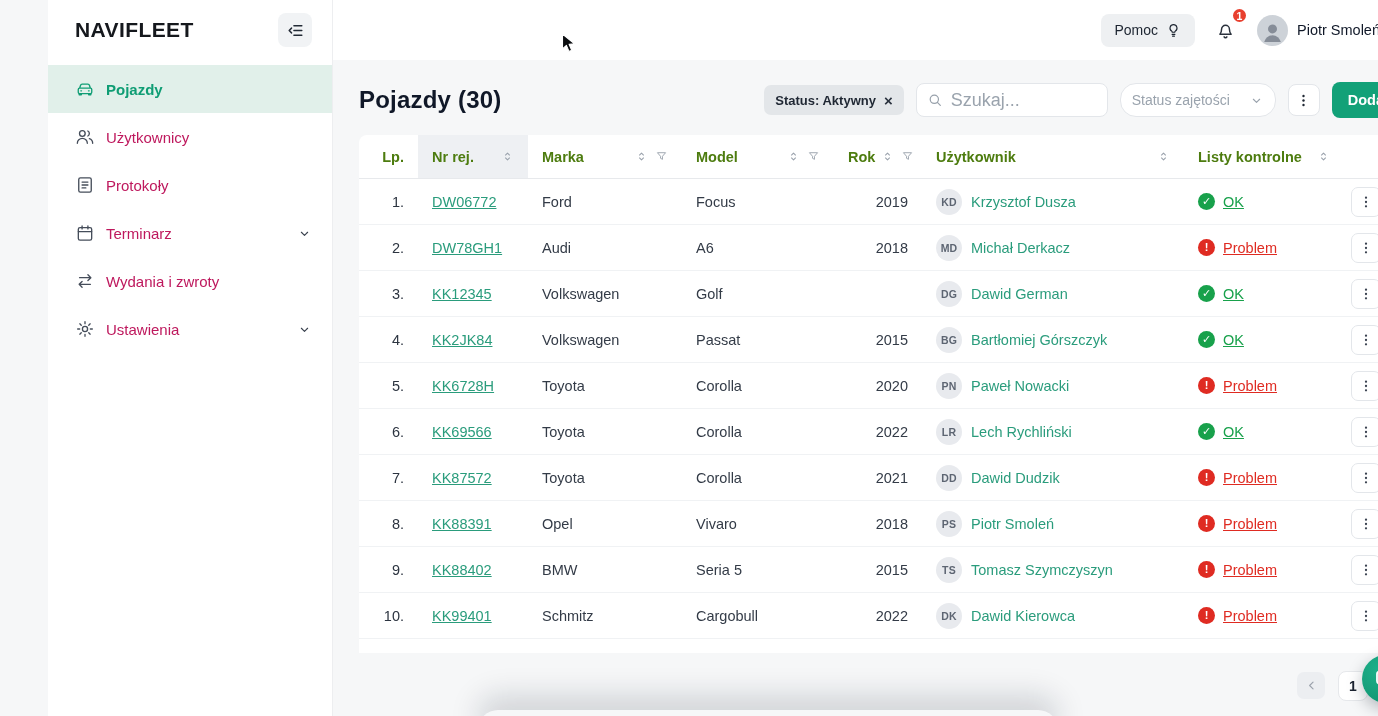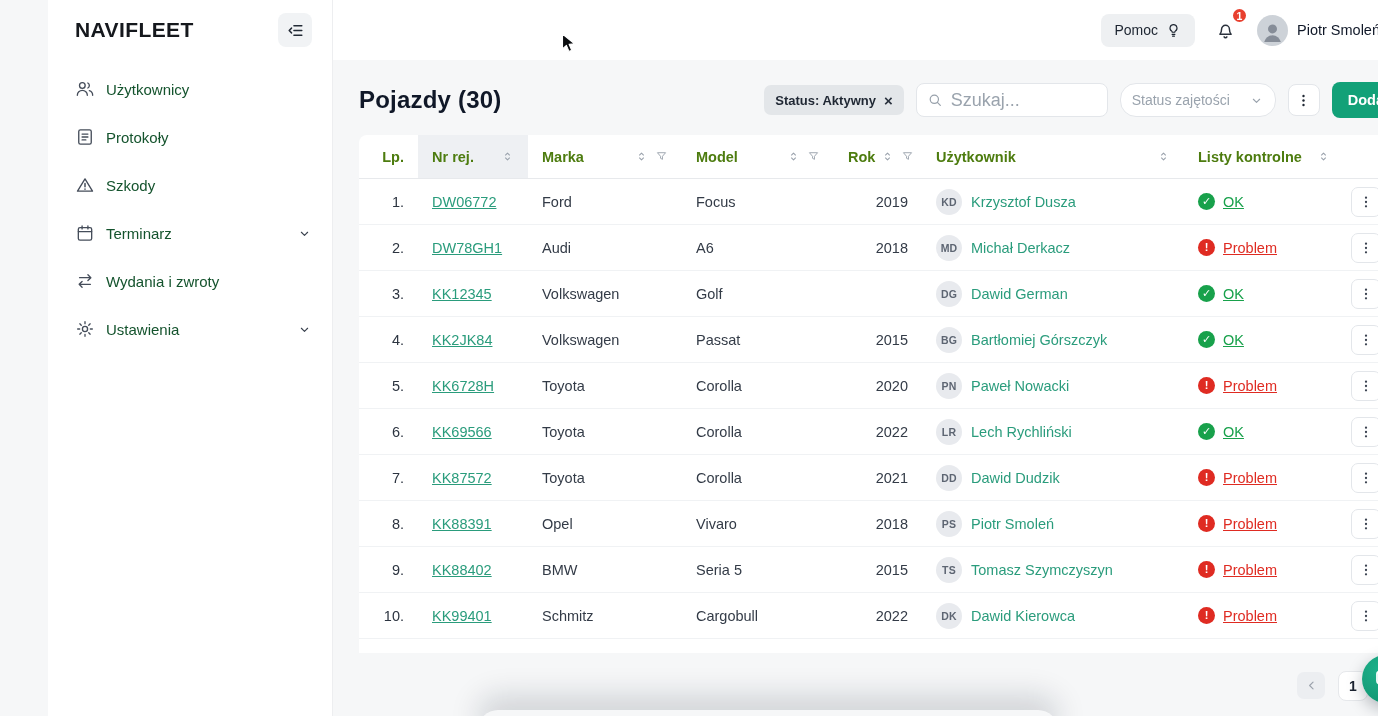--- a/index.html
+++ b/index.html
@@ -8,21 +8,21 @@
   button, input { font-family: inherit; }
 
   .app { position: relative; width: 1378px; height: 716px; display: flex; overflow: hidden; background: #f6f7f8; margin-left: 48px; }
 
   
   .sidebar { flex: 0 0 285px; width: 285px; background: #fff; border-right: 1px solid #edeef0; display: flex; flex-direction: column; z-index: 2; }
   .sidebar-head { height: 60px; display: flex; align-items: center; justify-content: space-between; padding: 0 20px 0 27px; }
   .logo { font-size: 21px; font-weight: 800; letter-spacing: .4px; color: #15181d; }
   .collapse-btn { width: 34px; height: 34px; border: none; border-radius: 8px; background: #f1f3f5; color: #222a35; display: flex; align-items: center; justify-content: center; cursor: pointer; }
   .nav { padding-top: 5px; }
-  .nav-item { height: 48px; display: flex; align-items: center; gap: 11px; padding: 0 20px 0 27px; font-size: 15px; color: #14532d; cursor: pointer; }
+  .nav-item { height: 48px; display: flex; align-items: center; gap: 11px; padding: 0 20px 0 27px; font-size: 15px; color: #be185d; cursor: pointer; }
   .nav-item .nico { color: #454d5a; flex: 0 0 20px; }
   .nav-item.active { background: #e1f0ea; color: #0f9d74; font-weight: 600; }
   .nav-item.active .nico { color: #0f9d74; }
   .nav-chev { margin-left: auto; color: #39414e; }
 
   
   .right { flex: 1; display: flex; flex-direction: column; position: relative; }
   .topbar { height: 60px; background: #fff; display: flex; align-items: center; justify-content: flex-end; padding: 0 22px; gap: 18px; }
   .help-btn { height: 33px; padding: 0 13px; border: none; border-radius: 8px; background: #eef0f2; display: flex; align-items: center; gap: 7px; font-size: 14px; color: #1c2430; cursor: pointer; }
   .bell-wrap { position: relative; background: none; border: none; color: #2a313c; width: 26px; height: 26px; cursor: pointer; display: flex; align-items: center; justify-content: center; }
@@ -155,37 +155,37 @@
   <aside class="sidebar">
     <div class="sidebar-head">
       <div class="logo">NAVIFLEET</div>
       <button class="collapse-btn">
         <svg width="19" height="19">
             <use href="#i-collapse"></use>
           </svg>
       </button>
     </div>
     <nav class="nav">
+      <div class="nav-item active">
+        <svg class="nico" width="20" height="20">
+            <use href="#i-car"></use>
+          </svg>
+        <span>Pojazdy</span>
+      </div>
       <div class="nav-item">
         <svg class="nico" width="20" height="20">
             <use href="#i-users"></use>
           </svg>
         <span>Użytkownicy</span>
       </div>
       <div class="nav-item">
         <svg class="nico" width="20" height="20">
             <use href="#i-doc"></use>
           </svg>
         <span>Protokoły</span>
-      </div>
-      <div class="nav-item">
-        <svg class="nico" width="20" height="20">
-            <use href="#i-warning"></use>
-          </svg>
-        <span>Szkody</span>
       </div>
       <div class="nav-item">
         <svg class="nico" width="20" height="20">
             <use href="#i-calendar"></use>
           </svg>
         <span>Terminarz</span>
         <svg class="nav-chev" width="15" height="15">
             <use href="#i-chevron-down"></use>
           </svg>
       </div>

